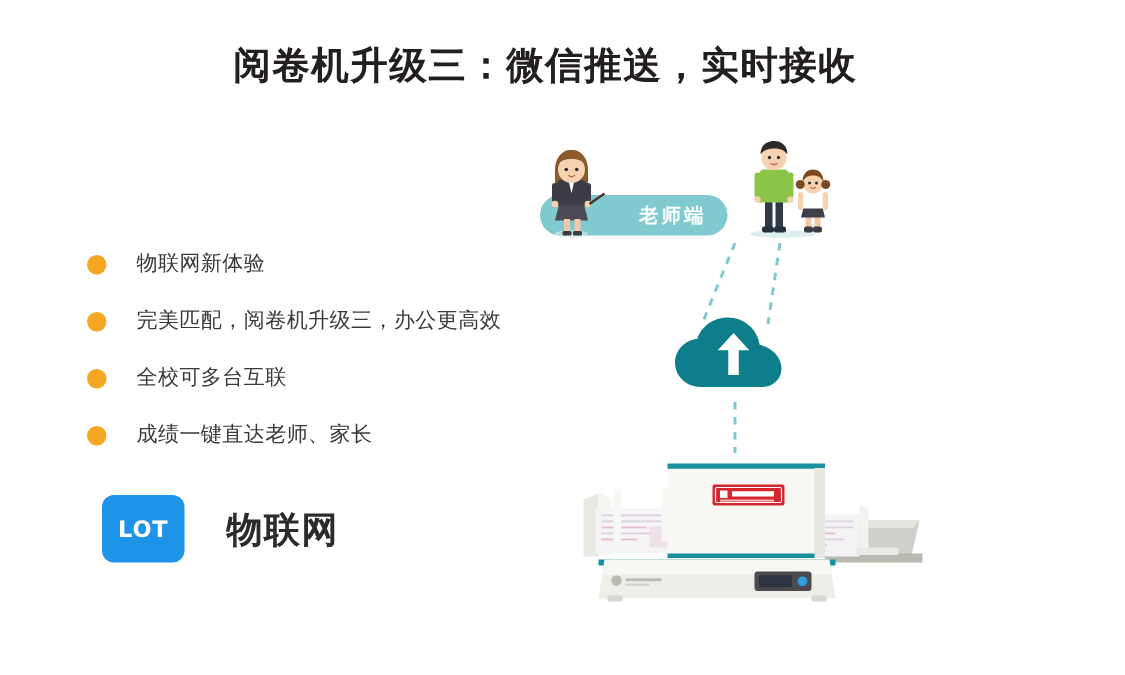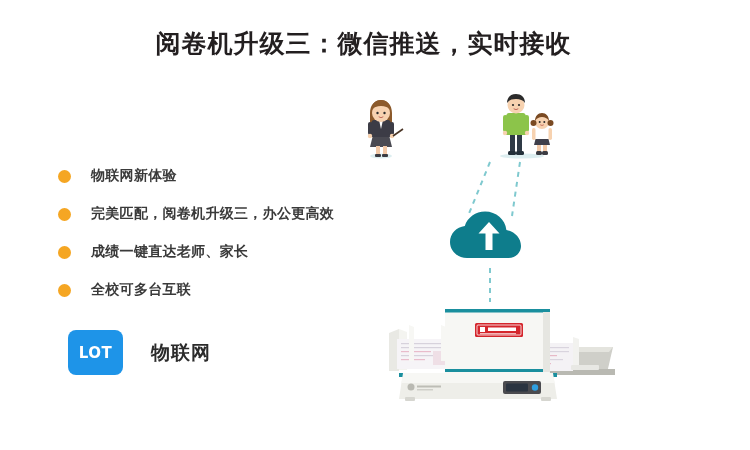--- a/index.html
+++ b/index.html
@@ -21,34 +21,34 @@
   }
 
   
   .bullets{position:absolute;left:58px;top:157px;width:300px;}
   .bullet-row{position:relative;height:38px;display:flex;align-items:center;}
   .bullet-dot{
     width:13px;height:13px;border-radius:50%;
     background:#f5a623;flex:0 0 13px;margin-right:20px;
   }
   .bullet-text{
-    font-size:14px;font-weight:bold;color:#3a3a3a;
+    font-size:14px;font-weight:normal;color:#3a3a3a;
     white-space:nowrap;letter-spacing:.3px;
   }
 
   
   .lot-wrap{position:absolute;left:68px;top:330px;display:flex;align-items:center;}
   .lot-badge{
     width:55px;height:45px;border-radius:8px;
     background:#1e94e8;color:#fff;
     display:flex;align-items:center;justify-content:center;
     font-size:15px;font-weight:bold;letter-spacing:.5px;
   }
   .lot-label{
-    margin-left:28px;font-size:19px;font-weight:bold;color:#2b2b2b;
+    margin-left:28px;font-size:24px;font-weight:bold;color:#2b2b2b;
     letter-spacing:1px;white-space:nowrap;
   }
 
   
   .graphic{position:absolute;left:340px;top:80px;width:400px;height:340px;}
   .pill{
     position:absolute;height:27px;border-radius:14px;
     background:#7fc9cf;
     display:flex;align-items:center;justify-content:flex-end;
     padding-right:14px;box-sizing:border-box;
@@ -84,43 +84,46 @@
       <span class="bullet-text">物联网新体验</span>
     </div>
 
     <div class="bullet-row">
       <span class="bullet-dot"></span>
       <span class="bullet-text">完美匹配，阅卷机升级三，办公更高效</span>
     </div>
 
     <div class="bullet-row">
       <span class="bullet-dot"></span>
+      <span class="bullet-text">全校可多台互联</span>
+    </div>
+
+    <div class="bullet-row">
+      <span class="bullet-dot"></span>
       <span class="bullet-text">成绩一键直达老师、家长</span>
-    </div>
-
-    <div class="bullet-row">
-      <span class="bullet-dot"></span>
-      <span class="bullet-text">全校可多台互联</span>
     </div>
 
   </div>
 
   <div class="lot-wrap">
     <div class="lot-badge">LOT</div>
     <div class="lot-label">物联网</div>
   </div>
 
   <div class="graphic">
 
     <svg width="400" height="340" style="position:absolute;left:0;top:0;">
       <line x1="150" y1="82" x2="128" y2="136" stroke="#7fc9cf" stroke-width="2" stroke-dasharray="5,5"></line>
       <line x1="180" y1="82" x2="172" y2="136" stroke="#7fc9cf" stroke-width="2" stroke-dasharray="5,5"></line>
       <line x1="150" y1="188" x2="150" y2="222" stroke="#7fc9cf" stroke-width="2" stroke-dasharray="5,5"></line>
     </svg>
 
+    <div class="pill" id="pill-teacher">
+      <span class="pill-text">老师端</span>
+    </div>
 
     <svg class="figure" width="46" height="66" style="left:18px;top:13px;" viewBox="0 0 46 66">
       <ellipse cx="23" cy="63" rx="11" ry="2.5" fill="#cfe7ea" opacity=".7"></ellipse>
 
       <path d="M12 20c0-8 5-13 11-13s11 5 11 13v12c0 4-3 6-5 5l-12 0c-3 1-5-1-5-5z" fill="#8c5a2b"></path>
 
       <path d="M15 42h16l3 12H12z" fill="#4a4a52"></path>
 
       <rect x="18" y="53" width="4" height="9" fill="#f2c9a8"></rect>
       <rect x="25" y="53" width="4" height="9" fill="#f2c9a8"></rect>

